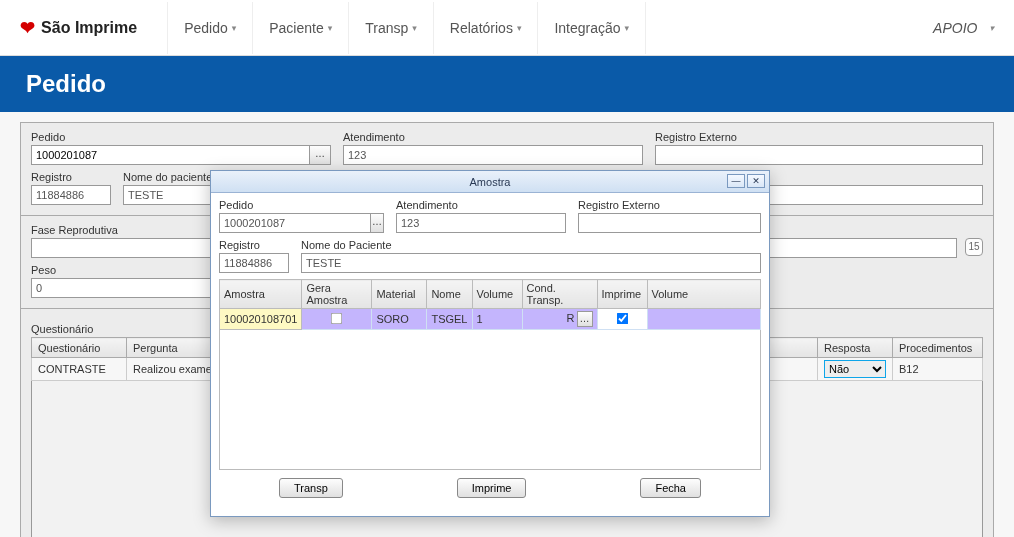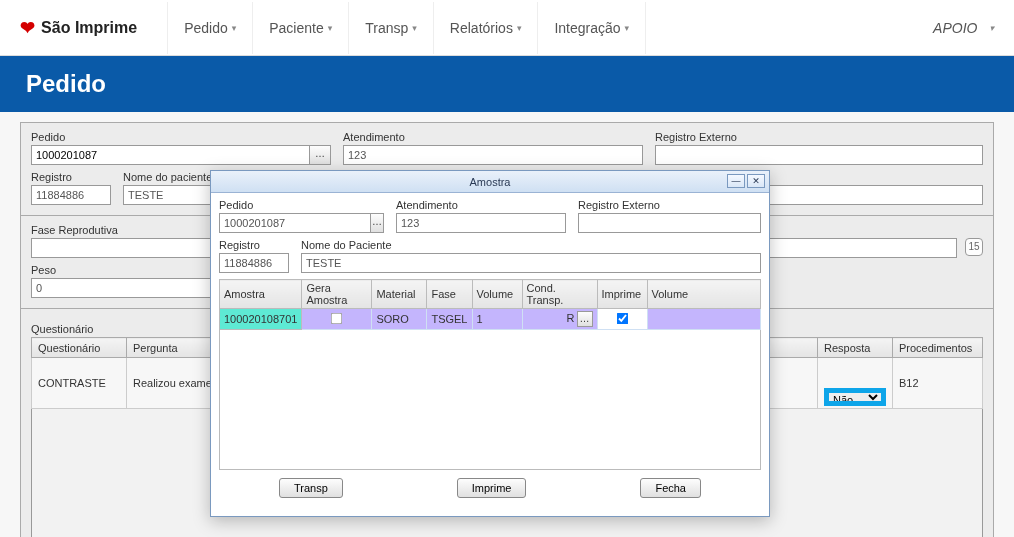--- a/index.html
+++ b/index.html
@@ -30,33 +30,33 @@
   .readonly { background: #eee; color:#555;}
   .lookupbtn { width: 22px; height:20px; border:1px solid #999; background:linear-gradient(#fdfdfd,#e0e0e0); font-size:10px; line-height:16px; text-align:center; cursor:pointer; margin-left:-1px;}
   .wide{flex:1;}
   .calicon{position:absolute;right:10px;top:22px;width:18px;height:18px;border:1px solid #999;background:#fdfdfd;border-radius:4px;font-size:10px;line-height:16px;text-align:center;color:#666;}
   
   .qlabel{font-size:11px;margin:6px 0 2px 0;}
   .qtable{width:100%;border:1px solid #999;border-collapse:collapse;background:#fff;}
   .qtable th{background:linear-gradient(#f4f4f4,#e4e4e4);border:1px solid #aaa;font-weight:normal;font-size:11px;text-align:left;padding:2px 6px;height:20px;}
   .qtable td{border:1px solid #ccc;font-size:11px;padding:2px 6px;height:20px;background:#f7f7f7;}
   .respcell{background:#eee;}
-  .respdd{width:100%;border:5px solid #0ea5e9;height:18px;font-size:11px;background:#eee;margin-top:28px;}
+  .respdd{width:100%;border:1px solid #0ea5e9;height:18px;font-size:11px;background:#eee;}
   .btn{background:linear-gradient(#fdfdfd,#e0e0e0);border:1px solid #888;border-radius:3px;padding:3px 14px;font-size:11px;cursor:pointer;}
   
   .modal{position:absolute;left:210px;top:170px;width:560px;background:#fff;border:1px solid #7a99bf;box-shadow:0 4px 16px rgba(0,0,0,.25);}
   .modal-titlebar{background:linear-gradient(#eaf1fa,#cfe0f3);border-bottom:1px solid #9ab3d4;height:22px;display:flex;align-items:center;justify-content:center;position:relative;font-size:11px;color:#2a3a55;}
   .modal-ctrls{position:absolute;right:4px;top:3px;display:flex;gap:2px;}
   .mctrl{width:18px;height:14px;border:1px solid #7a99bf;background:linear-gradient(#f5f9ff,#d9e7f7);font-size:9px;line-height:12px;text-align:center;cursor:pointer;color:#2a3a55;}
   .modal-body{padding:6px 8px 8px 8px;background:#fff;}
   .modal .field label{font-size:11px;}
   .amtable{width:100%;border-collapse:collapse;margin-top:6px;border:1px solid #bbb;}
   .amtable th{background:linear-gradient(#f4f4f4,#e4e4e4);border:1px solid #bbb;font-weight:normal;font-size:11px;text-align:left;padding:2px 4px;height:20px;}
   .amtable td{border:1px solid #cfe0f3;background:#c4b5fd;font-size:11px;padding:2px 4px;height:20px;}
-  .amtable td.amfirst{background:#5eead4;border:1px solid #bbb;}
+  .amtable td.amfirst{background:#fef9c3;border:1px solid #bbb;}
   .amblank{height:140px;border:1px solid #bbb;border-top:none;background:#fff;}
   .modal-actions{display:flex;justify-content:space-between;padding:8px 60px 10px 60px;}
   .chk{transform:scale(.9);}
 </style>
 </head>
 <body>
 
 <div class="topbar">
   <div class="logo">
     <span class="heart">❤</span>
@@ -205,21 +205,21 @@
         <input type="text" class="readonly" readonly="" value="TESTE" style="">
       </div>
     </div>
 
     <table class="amtable">
       <thead>
         <tr>
           <th style="width:78px">Amostra</th>
           <th style="width:70px">Gera Amostra</th>
           <th style="width:55px">Material</th>
-          <th style="width:45px">Fase</th>
+          <th style="width:45px">Nome</th>
           <th style="width:50px">Volume</th>
           <th style="width:75px">Cond. Transp.</th>
           <th style="width:50px">Imprime</th>
           <th>Volume</th>
         </tr>
       </thead>
       <tbody>
         <tr>
           <td class="amfirst">100020108701</td>
           <td style="text-align:center"><input type="checkbox" class="chk" style=""></td>

